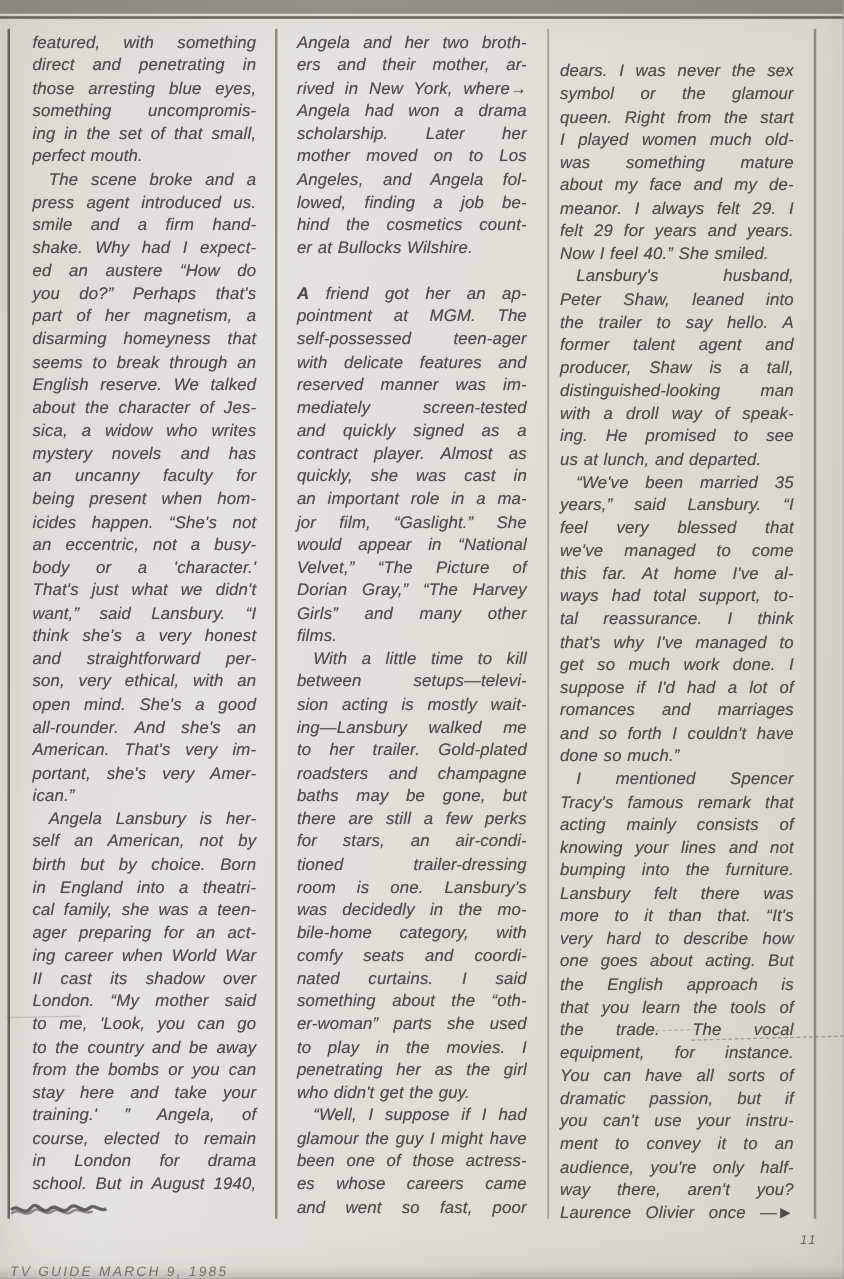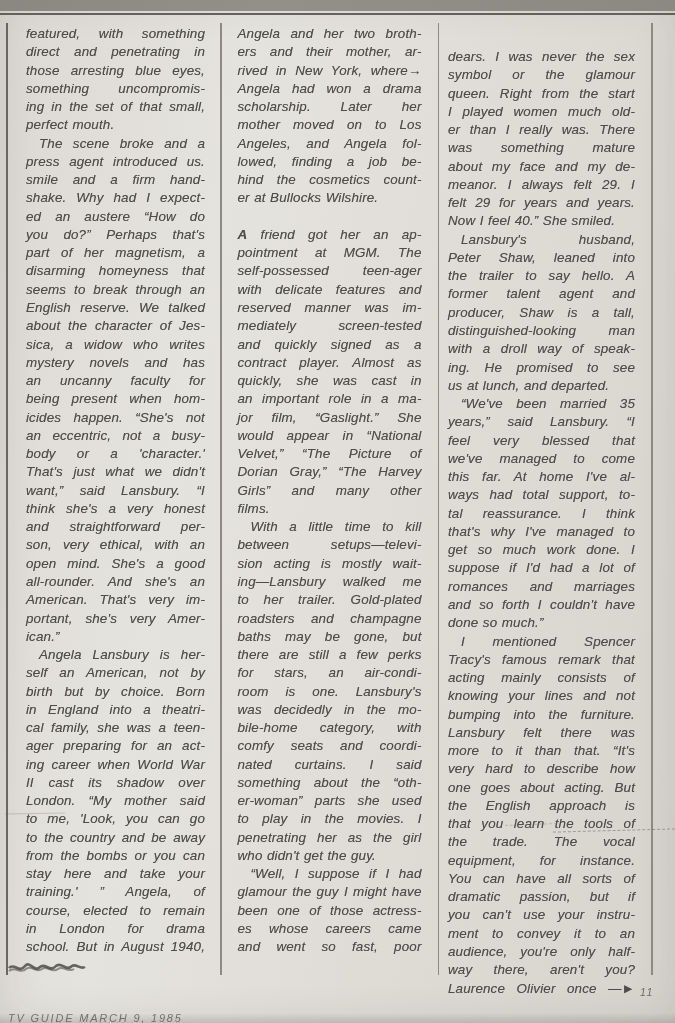--- a/index.html
+++ b/index.html
@@ -142,20 +142,21 @@
         <div class="ln last">films.</div>
         <div class="ln ind">With a little time to kill</div>
         <div class="ln">between setups—televi-</div>
         <div class="ln">sion acting is mostly wait-</div>
         <div class="ln">ing—Lansbury walked me</div>
         <div class="ln">to her trailer. Gold-plated</div>
         <div class="ln">roadsters and champagne</div>
         <div class="ln">baths may be gone, but</div>
         <div class="ln">there are still a few perks</div>
         <div class="ln">for stars, an air-condi-</div>
+        <div class="ln">tioned trailer-dressing</div>
         <div class="ln">room is one. Lansbury's</div>
         <div class="ln">was decidedly in the mo-</div>
         <div class="ln">bile-home category, with</div>
         <div class="ln">comfy seats and coordi-</div>
         <div class="ln">nated curtains. I said</div>
         <div class="ln">something about the “oth-</div>
         <div class="ln">er-woman” parts she used</div>
         <div class="ln">to play in the movies. I</div>
         <div class="ln">penetrating her as the girl</div>
         <div class="ln last">who didn't get the guy.</div>
@@ -164,21 +165,20 @@
         <div class="ln">been one of those actress-</div>
         <div class="ln">es whose careers came</div>
         <div class="ln">and went so fast, poor</div>
       </div>
     <div class="vrule inner"></div>
     <div class="col col3">
         <div class="ln">dears. I was never the sex</div>
         <div class="ln">symbol or the glamour</div>
         <div class="ln">queen. Right from the start</div>
         <div class="ln">I played women much old-</div>
-        <div class="ln">er than I really was. There</div>
         <div class="ln">was something mature</div>
         <div class="ln">about my face and my de-</div>
         <div class="ln">meanor. I always felt 29. I</div>
         <div class="ln">felt 29 for years and years.</div>
         <div class="ln last">Now I feel 40.” She smiled.</div>
         <div class="ln ind">Lansbury's husband,</div>
         <div class="ln">Peter Shaw, leaned into</div>
         <div class="ln">the trailer to say hello. A</div>
         <div class="ln">former talent agent and</div>
         <div class="ln">producer, Shaw is a tall,</div>

